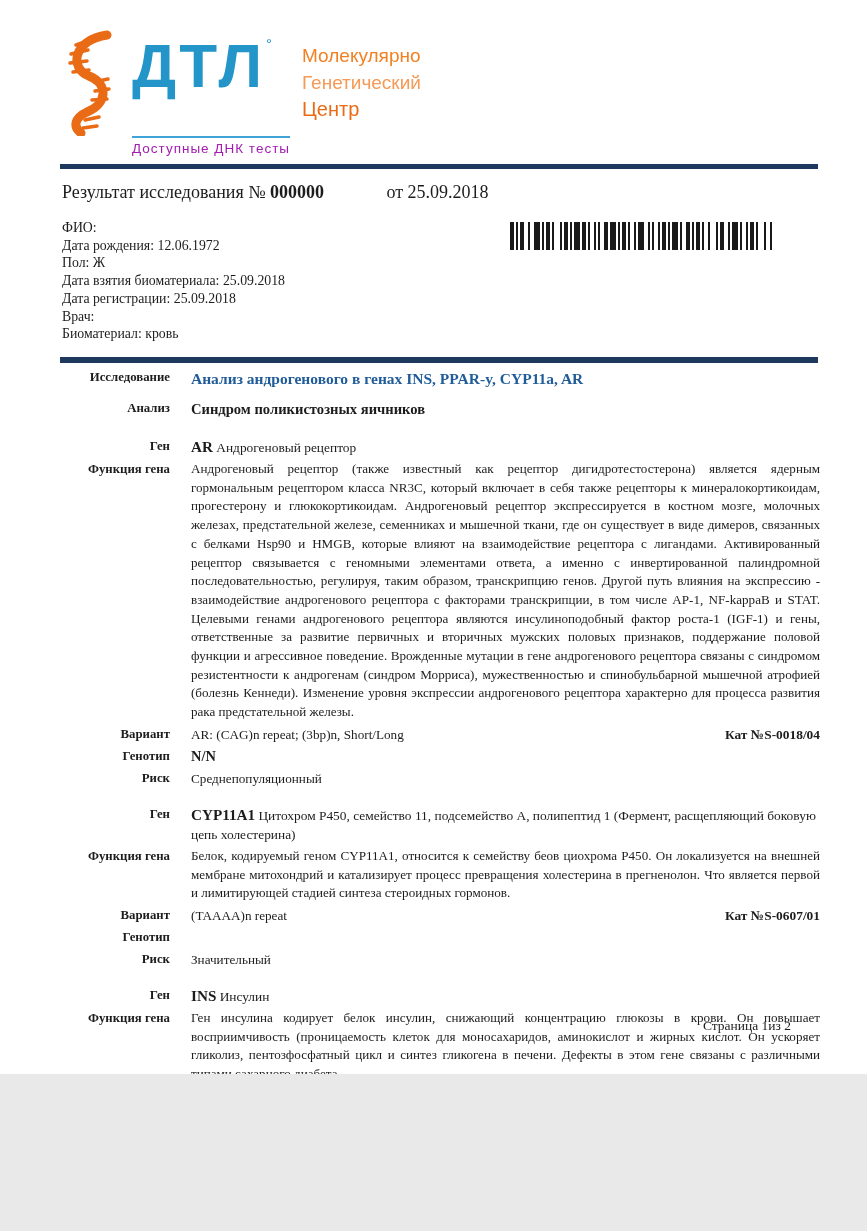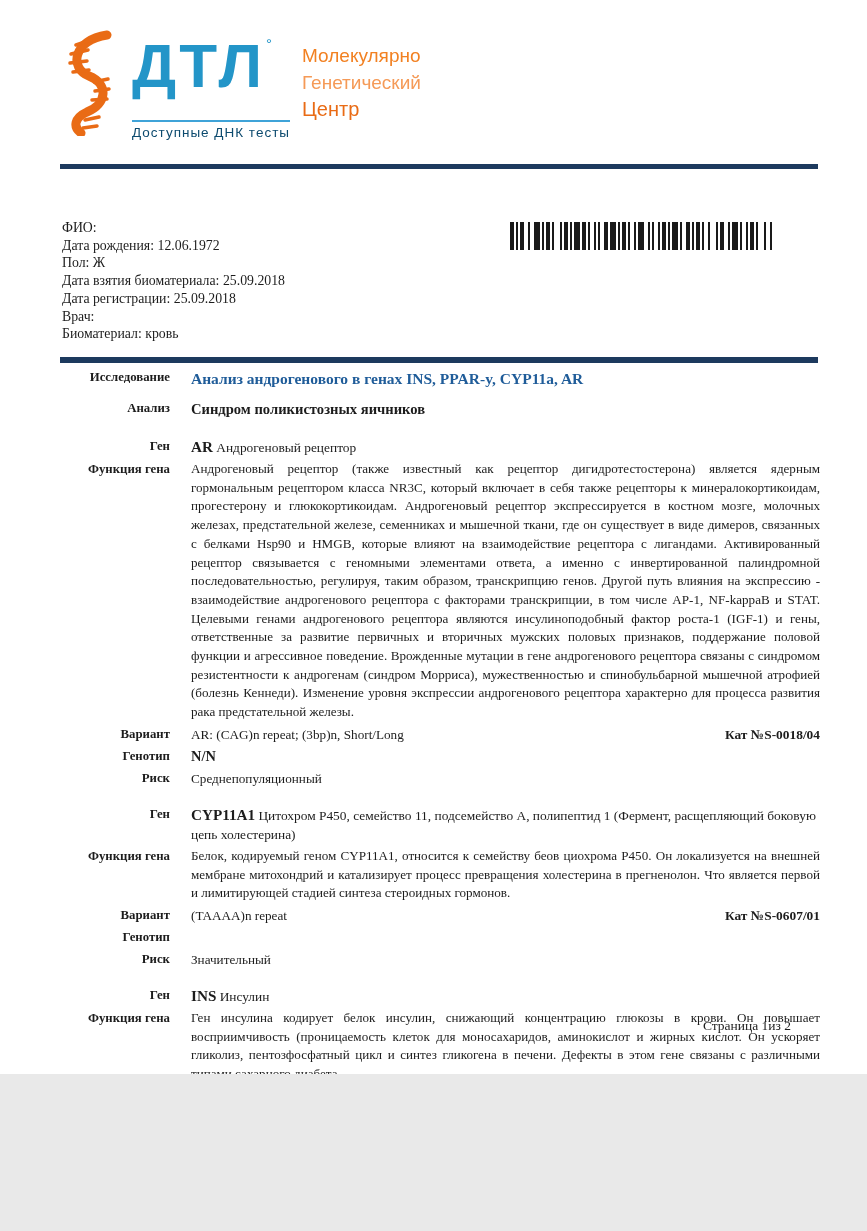--- a/index.html
+++ b/index.html
@@ -20,22 +20,22 @@
   }
   .dna-wrap{width:66px;height:106px;}
   .logo-mid{margin-left:6px;}
   .logo-acronym{
     font-size:62px;line-height:72px;font-weight:bold;
     color:#2395c8;letter-spacing:3px;position:relative;
   }
   .reg-mark{font-size:15px;position:relative;top:-38px;left:1px;color:#2395c8;font-weight:normal;}
   .logo-tagline{
     border-top:2px solid #3fa3d8;
-    color:#0c4a6e;font-size:13.5px;letter-spacing:1px;
-    padding-top:3px;margin-top:2px;white-space:nowrap;
+    color:#a21caf;font-size:13.5px;letter-spacing:1px;
+    padding-top:3px;margin-top:18px;white-space:nowrap;
   }
   .logo-right{margin-left:12px;margin-top:12px;font-size:19px;line-height:27px;}
   .nm1{color:#f28122;}
   .nm2{color:#f59a57;}
   .nm3{color:#e96b15;font-size:20px;}
   
   .rule{position:absolute;left:60px;width:758px;background:#1d3a5e;}
   .rule-1{top:164px;height:5px;}
   .rule-2{top:357px;height:6px;}
   
@@ -94,20 +94,25 @@
     </div>
     <div class="logo-right">
       <div class="nm1">Молекулярно</div>
       <div class="nm2">Генетический</div>
       <div class="nm3">Центр</div>
     </div>
   </div>
 
   <div class="rule rule-1"></div>
 
+  <div class="title-row">
+    <span>Результат исследования №</span>
+    <b>000000</b>
+    <span class="title-date">от 25.09.2018</span>
+  </div>
 
   <div class="patient">
     <div><span>ФИО:</span> <span></span></div>
     <div><span>Дата рождения:</span> <span>12.06.1972</span></div>
     <div><span>Пол:</span> <span>Ж</span></div>
     <div><span>Дата взятия биоматериала:</span> <span>25.09.2018</span></div>
     <div><span>Дата регистрации:</span> <span>25.09.2018</span></div>
     <div><span>Врач:</span> <span></span></div>
     <div><span>Биоматериал:</span> <span>кровь</span></div>
   </div>

